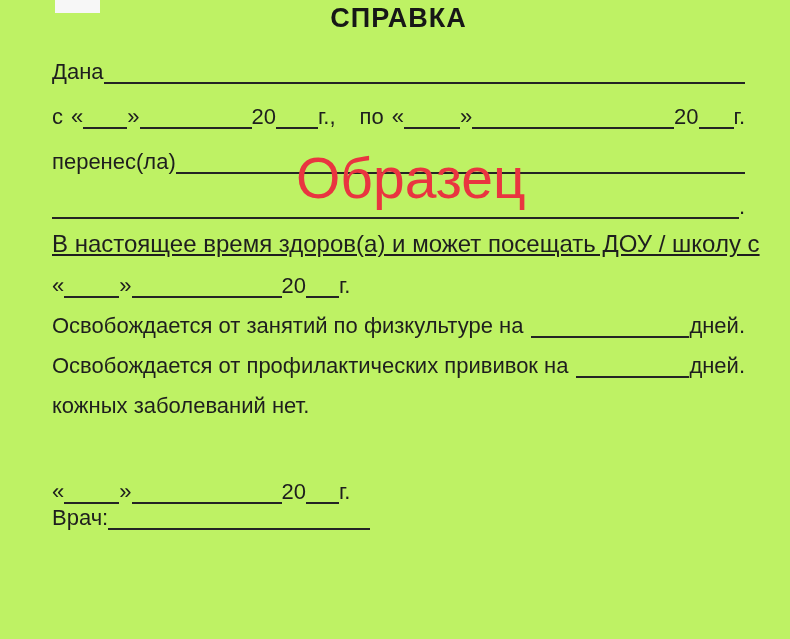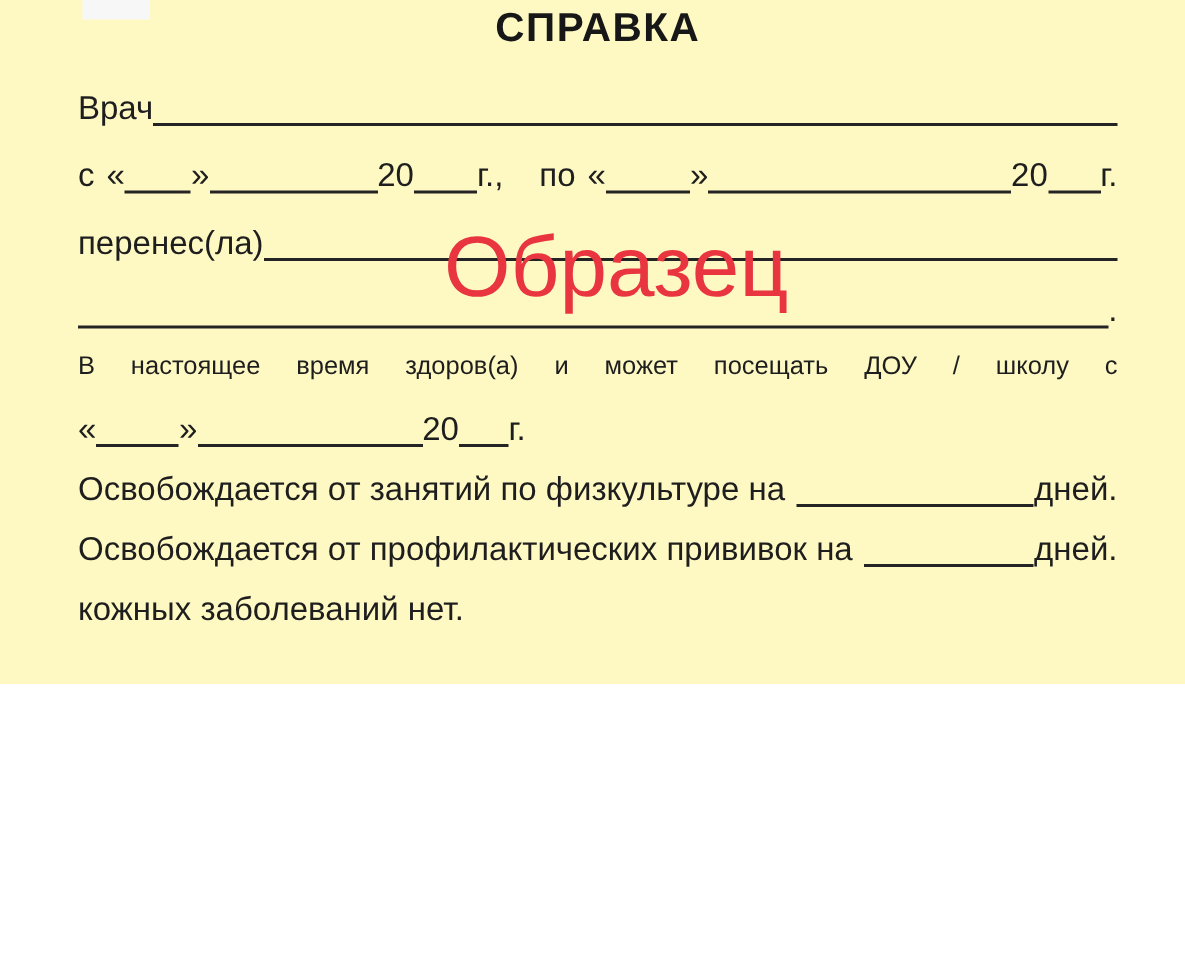--- a/index.html
+++ b/index.html
@@ -1,20 +1,20 @@
 <!DOCTYPE html>
 <html><head>
 <meta charset="utf-8">
 <style>
   * { margin: 0; padding: 0; box-sizing: border-box; }
   html, body { width: 790px; height: 639px; background: #ffffff; }
   .page {
     position: relative;
-    width: 790px; height: 456px;
-    background: #fef9c3;
+    width: 790px; height: 639px;
+    background: #bef264;
     padding: 0 45px 0 52px;
     font-family: "Liberation Sans", sans-serif;
     color: #1e1e1e;
     overflow: hidden;
   }
   .artifact {
     position: absolute;
     background: #f7f7f7;
   }
   .title {
@@ -35,25 +35,26 @@
     white-space: nowrap;
   }
   .blank {
     border-bottom: 2px solid #242424;
     margin-bottom: 1px;
   }
   .grow { flex: 1 1 auto; }
   .justify {
     display: block;
     height: 26px;
-    font-size: 17px;
+    font-size: 24px;
     line-height: 26px;
     text-align: justify;
     text-align-last: justify;
     white-space: nowrap;
+    text-decoration: underline;
   }
   .gap-l { margin-left: 8px; }
   .gap-l2 { margin-left: 24px; }
   .mt-first { margin-top: 26px; }
   .mt-45 { margin-top: 19px; }
   .mt-11 { margin-top: 11px; }
   .mt-16 { margin-top: 16px; }
   .mt-14 { margin-top: 14px; }
   .mt-60 { margin-top: 60px; }
   .mt-18 { }
@@ -78,21 +79,21 @@
 
 <div class="page">
 
   <div class="artifact" style="left:55px; top:0; width:45px; height:13px;"></div>
 
   <div class="title">СПРАВКА</div>
 
   <div class="watermark" style="color: rgb(233, 53, 64);">Образец</div>
 
   <div class="row mt-first">
-    <span>Врач</span>
+    <span>Дана</span>
     <span class="blank grow"></span>
   </div>
 
   <div class="row mt-45">
     <span>с</span>
     <span class="gap-l">«</span>
     <span class="blank w44"></span>
     <span>»</span>
     <span class="blank w112"></span>
     <span>20</span>

